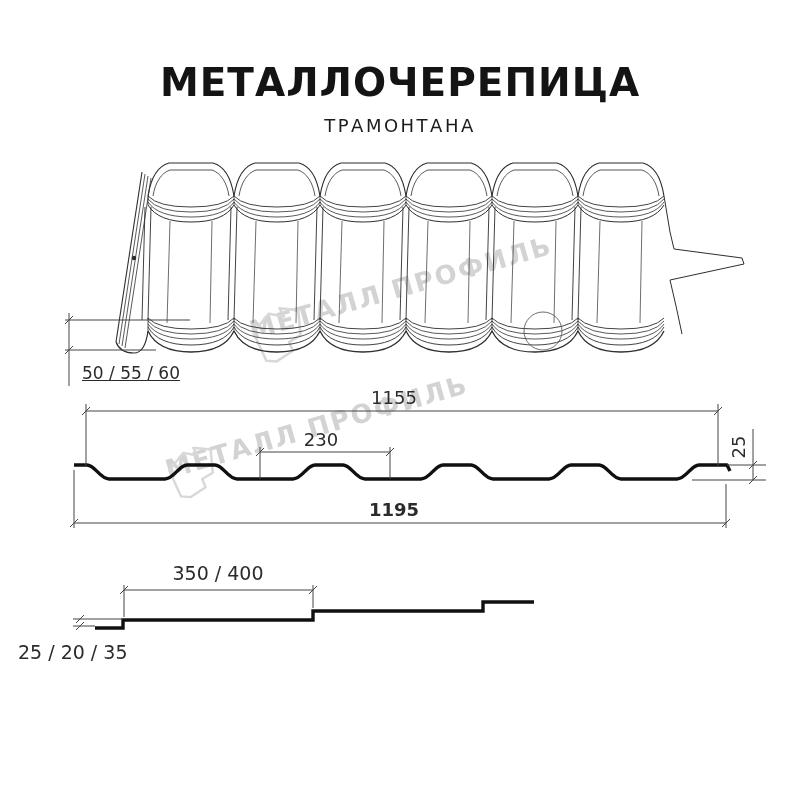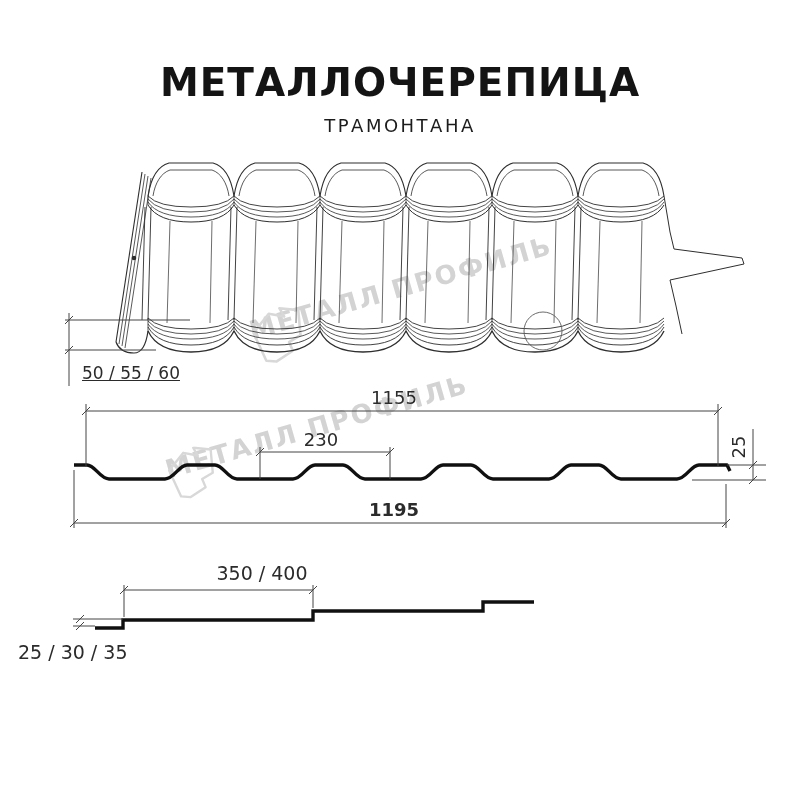--- a/index.html
+++ b/index.html
@@ -166,17 +166,17 @@
   <div class="abs dim" style="left:82px;top:363px;font-size:17px;text-decoration:underline;">50 / 55 / 60</div>
 
   <div class="abs dim center" style="left:394px;top:387px;text-align:right;">1155</div>
 
   <div class="abs dim center" style="left:321px;top:429px;">230</div>
 
   <div class="abs dim rot" style="left:738px;top:447px;">25</div>
 
   <div class="abs dim center" style="left:394px;top:499px;font-weight:bold;">1195</div>
 
-  <div class="abs dim center" style="left:218px;top:562px;font-size:19px;margin-left:44px;">350 / 400</div>
+  <div class="abs dim center" style="left:218px;top:562px;font-size:19px;">350 / 400</div>
 
-  <div class="abs dim" style="left:18px;top:641px;font-size:19px;">25 / 30 / 35</div>
+  <div class="abs dim" style="left:18px;top:641px;font-size:19px;">25 / 20 / 35</div>
 
 </div>
 
 </body></html>

